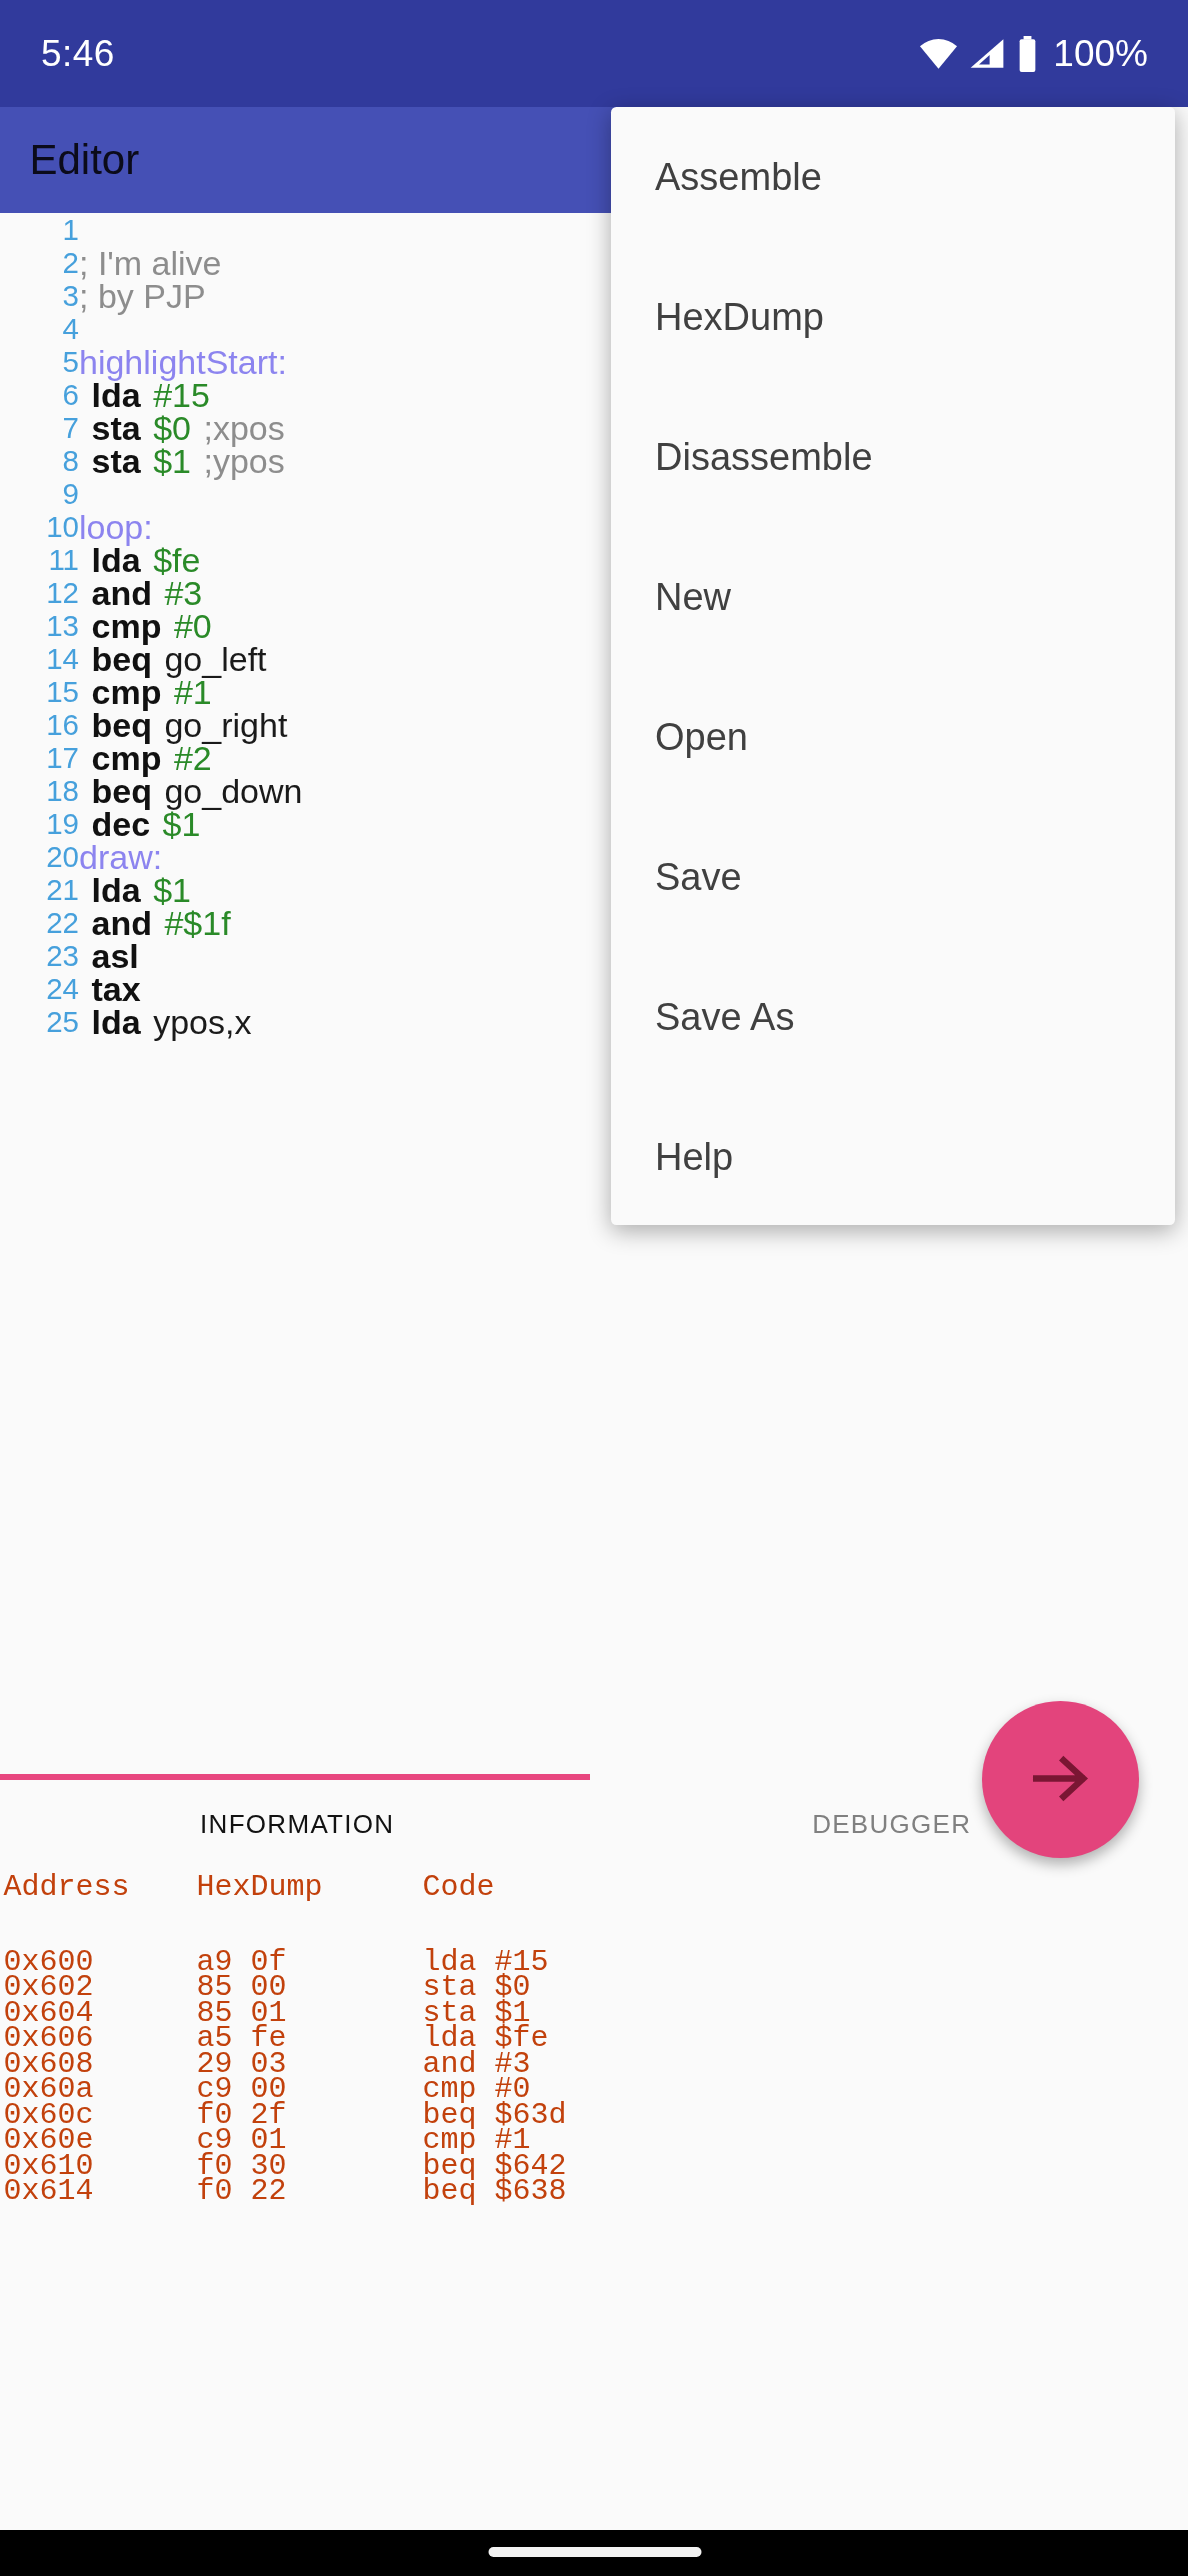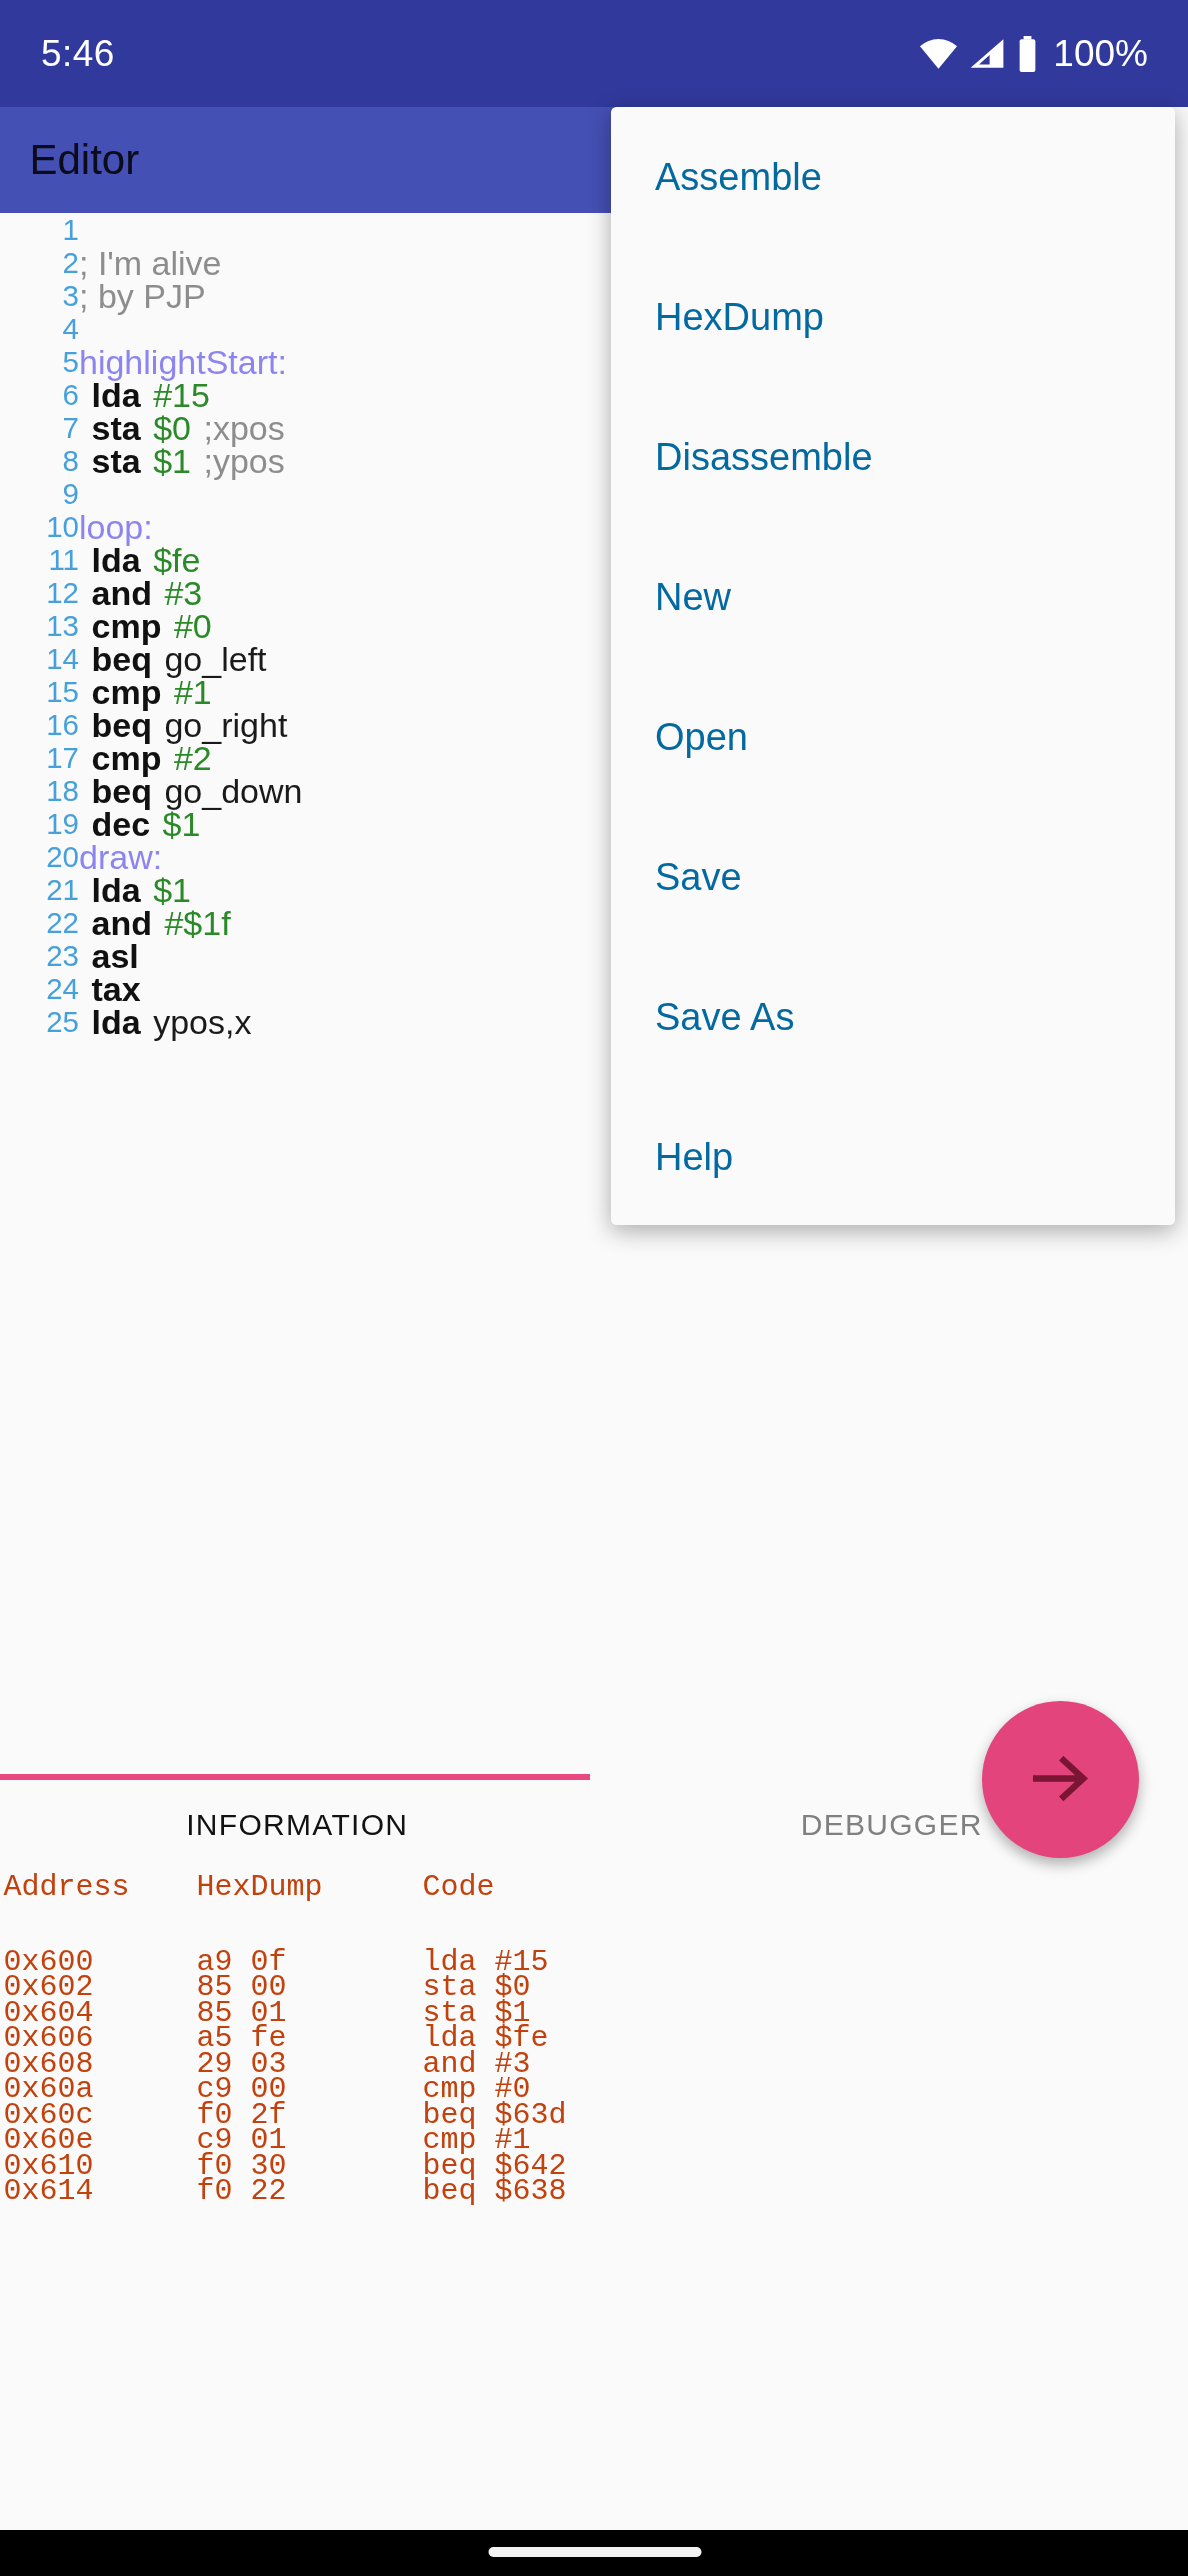--- a/index.html
+++ b/index.html
@@ -57,21 +57,21 @@
   #tab-bar{
     position:absolute; left:0; top:1780px; width:1189px; height:89px;
     background:#fafafa; display:flex;
   }
   #tab-indicator{
     position:absolute; left:0; top:1774px; width:590px; height:7.2px;
     background:#e8477f;
   }
   .tab{
     flex:1; display:flex; align-items:center; justify-content:center;
-    font-size:30px; letter-spacing:1.3px; font-weight:400;
+    font-size:26px; letter-spacing:1.3px; font-weight:400;
   }
   .tab.active{ color:#121212; }
   .tab.inactive{ color:#808080; }
 
   
   #fab{
     position:absolute; left:982px; top:1701px; width:157px; height:157px;
     border-radius:50%; background:#e3447c;
     box-shadow:0 6.3px 14.3px rgba(0,0,0,0.30);
     display:flex; align-items:center; justify-content:center;
@@ -103,21 +103,21 @@
 
   
   #overflow-menu{
     position:absolute; left:611px; top:107px; width:564px; height:1118px;
     background:#fafafa; border-radius:5.4px;
     box-shadow:0 5.4px 23px rgba(0,0,0,0.32);
     z-index:10; overflow:hidden;
   }
   .menu-item{
     height:140px; display:flex; align-items:center;
-    padding-left:44px; font-size:38px; color:#0369a1;
+    padding-left:44px; font-size:38px; color:#404040;
   }
 </style>
 </head>
 <body>
 
 <div id="status-bar">
   <span id="status-time">5:46</span>
   <span id="status-icons">
     <span>
       <svg width="39" height="30" viewBox="0 0 24 18">

